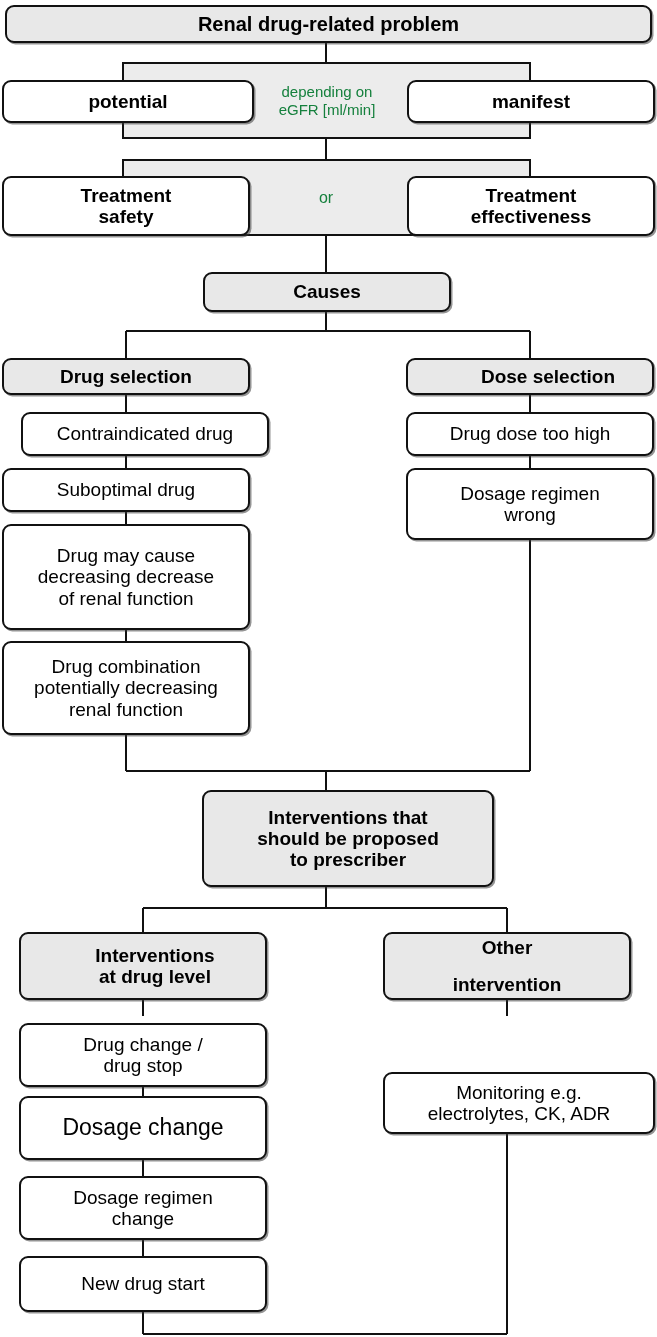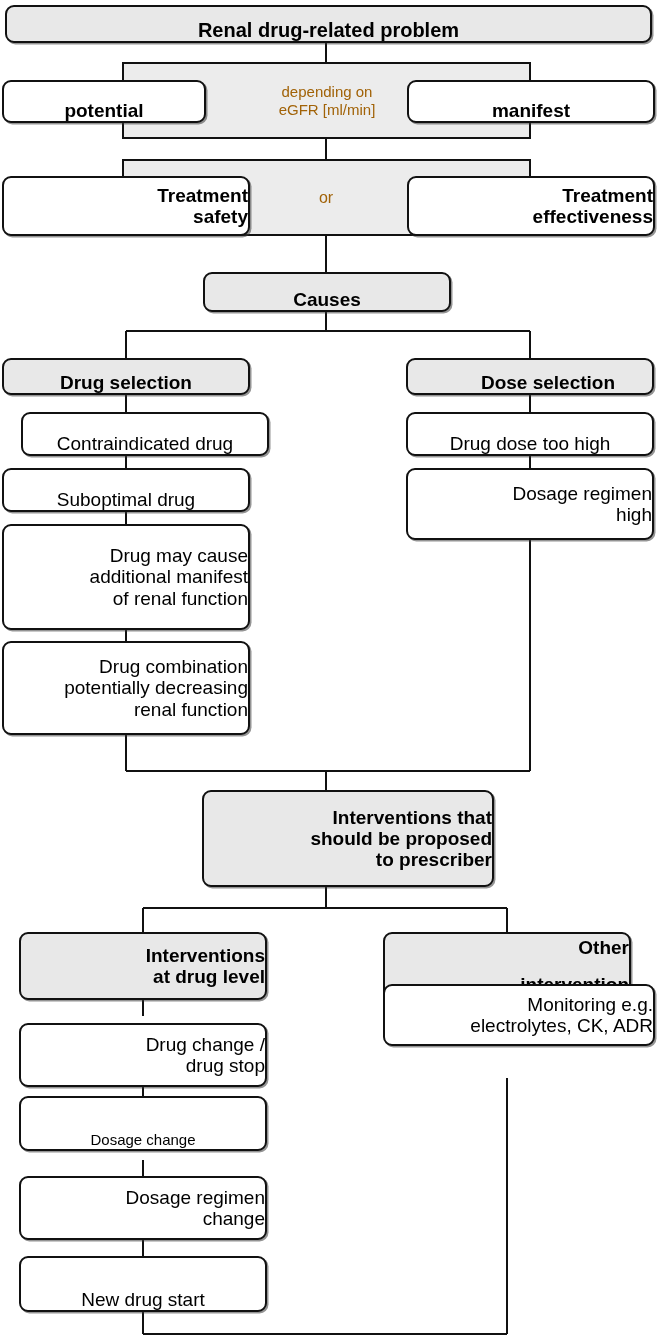--- a/index.html
+++ b/index.html
@@ -2,30 +2,30 @@
 <html><head>
 <meta charset="utf-8">
 <style>
   html,body{margin:0;padding:0;background:#ffffff;}
   body{width:657px;height:1337px;overflow:hidden;
        font-family:"Liberation Sans",sans-serif;}
   #chart{position:relative;width:657px;height:1337px;}
   svg#lines{position:absolute;left:0;top:0;width:657px;height:1337px;}
 
   .node{position:absolute;box-sizing:border-box;display:flex;
-        align-items:flex-end;justify-content:center;text-align:center;
+        align-items:center;justify-content:center;text-align:center;
         background:#ffffff;border:2.5px solid #111111;border-radius:9px;
         color:#000000;line-height:1.12;
         box-shadow:1.5px 1.5px 0 rgba(60,60,60,.55);}
   .node.gray{background:#e8e8e8;}
   .node.bold{font-weight:bold;}
   .band{position:absolute;box-sizing:border-box;background:#ececec;
         border:2.5px solid #111111;border-radius:0;}
   .bandlabel{position:absolute;display:flex;align-items:center;
-             justify-content:center;text-align:center;color:#a16207;
+             justify-content:center;text-align:center;color:#15803d;
              line-height:1.2;}
 </style>
 </head>
 <body>
 
 <div id="chart">
 
   <svg id="lines" viewBox="0 0 657 1337" preserveAspectRatio="none" stroke="#111111" stroke-width="2.5" fill="none" shape-rendering="crispEdges">
 
     <line x1="326" y1="42" x2="326" y2="63"></line>
@@ -71,21 +71,21 @@
 
   <div class="node gray bold" style="left:5px;top:5px;width:647px;height:38px;font-size:20px;">
     <span>Renal drug-related problem</span>
   </div>
 
   <div class="band" style="left:122px;top:62px;width:409px;height:77px;"></div>
   <div class="bandlabel" style="left:246px;top:66px;width:162px;height:70px;font-size:15px;flex-direction:column;">
     <span>depending on</span>
     <span>eGFR [ml/min]</span>
   </div>
-  <div class="node bold" style="left:2px;top:80px;width:204px;height:43px;font-size:19px;">
+  <div class="node bold" style="left:2px;top:80px;width:252px;height:43px;font-size:19px;">
     <span>potential</span>
   </div>
   <div class="node bold" style="left:407px;top:80px;width:248px;height:43px;font-size:19px;">
     <span>manifest</span>
   </div>
 
   <div class="band" style="left:122px;top:159px;width:409px;height:77px;"></div>
   <div class="bandlabel" style="left:266px;top:163px;width:120px;height:70px;font-size:16px;">
     <span>or</span>
   </div>
@@ -106,67 +106,67 @@
     <span>Drug selection</span>
   </div>
   <div class="node" style="left:2px;top:412px;width:248px;height:44px;font-size:19px;margin-left:19px;">
     <span>Contraindicated drug</span>
   </div>
   <div class="node" style="left:2px;top:468px;width:248px;height:44px;font-size:19px;">
     <span>Suboptimal drug</span>
   </div>
   <div class="node" style="left:2px;top:524px;width:248px;height:106px;font-size:19px;flex-direction:column;">
     <span>Drug may cause</span>
-    <span>additional manifest</span>
+    <span>decreasing decrease</span>
     <span>of renal function</span>
   </div>
   <div class="node" style="left:2px;top:641px;width:248px;height:94px;font-size:19px;flex-direction:column;">
     <span>Drug combination</span>
     <span>potentially decreasing</span>
     <span>renal function</span>
   </div>
 
   <div class="node gray bold" style="left:406px;top:358px;width:248px;height:37px;font-size:19px;padding-left:36px;">
     <span>Dose selection</span>
   </div>
   <div class="node" style="left:406px;top:412px;width:248px;height:44px;font-size:19px;">
     <span>Drug dose too high</span>
   </div>
   <div class="node" style="left:406px;top:468px;width:248px;height:72px;font-size:19px;flex-direction:column;">
     <span>Dosage regimen</span>
-    <span>high</span>
+    <span>wrong</span>
   </div>
 
   <div class="node gray bold" style="left:202px;top:790px;width:292px;height:97px;font-size:19px;flex-direction:column;">
     <span>Interventions that</span>
     <span>should be proposed</span>
     <span>to prescriber</span>
   </div>
 
   <div class="node gray bold" style="left:19px;top:932px;width:248px;height:68px;font-size:19px;flex-direction:column;padding-left:24px;">
     <span>Interventions</span>
     <span>at drug level</span>
   </div>
   <div class="node" style="left:19px;top:1016px;width:248px;height:64px;font-size:19px;flex-direction:column;margin-top:7px;">
     <span>Drug change /</span>
     <span>drug stop</span>
   </div>
-  <div class="node" style="left:19px;top:1096px;width:248px;height:55px;font-size:15px;">
+  <div class="node" style="left:19px;top:1096px;width:248px;height:64px;font-size:23px;">
     <span>Dosage change</span>
   </div>
   <div class="node" style="left:19px;top:1176px;width:248px;height:64px;font-size:19px;flex-direction:column;">
     <span>Dosage regimen</span>
     <span>change</span>
   </div>
   <div class="node" style="left:19px;top:1256px;width:248px;height:56px;font-size:19px;">
     <span>New drug start</span>
   </div>
 
   <div class="node gray bold" style="left:383px;top:932px;width:248px;height:68px;font-size:19px;flex-direction:column;gap:16px;">
     <span>Other</span>
     <span>intervention</span>
   </div>
-  <div class="node" style="left:383px;top:984px;width:272px;height:62px;font-size:19px;flex-direction:column;">
+  <div class="node" style="left:383px;top:1072px;width:272px;height:62px;font-size:19px;flex-direction:column;">
     <span>Monitoring e.g.</span>
     <span>electrolytes, CK, ADR</span>
   </div>
 
 </div>
 
 </body></html>

